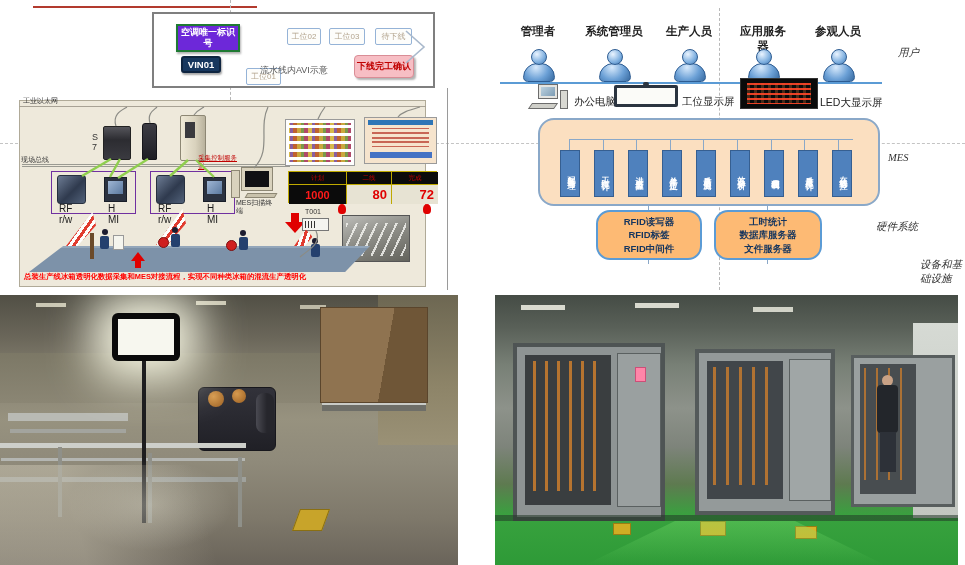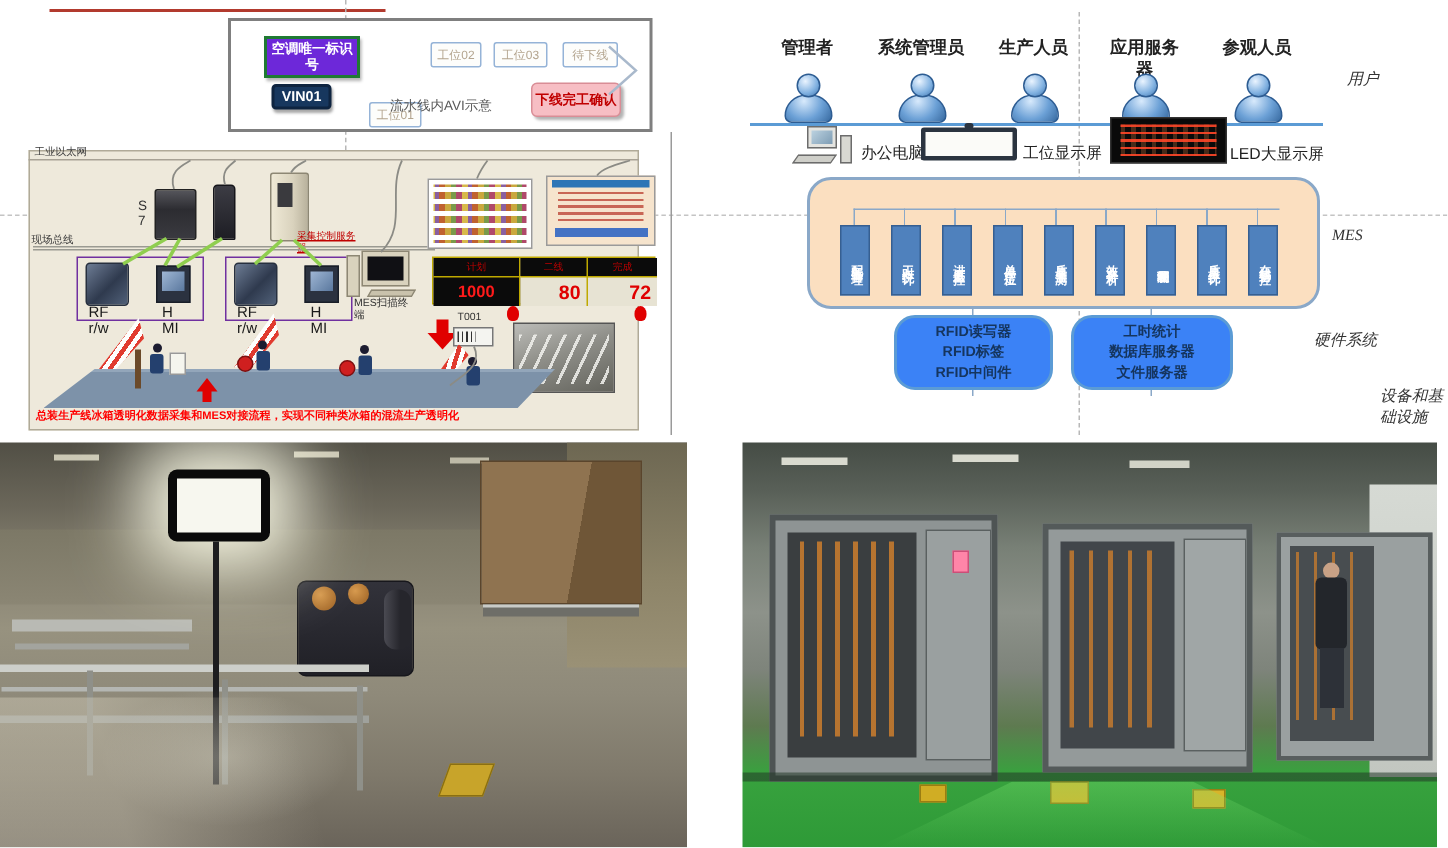--- a/index.html
+++ b/index.html
@@ -10,21 +10,21 @@
   .vtext{writing-mode:vertical-rl;text-orientation:upright;letter-spacing:2px;}
   .cone{background:repeating-linear-gradient(125deg,#e03226 0 3px,#fff 3px 6px);
         clip-path:polygon(88% 0,0 100%,38% 100%,100% 40%);opacity:.95;}
   .person{position:absolute;width:34px;height:33px;}
   .p-head{position:absolute;left:10px;top:0;width:14px;height:14px;border-radius:50%;
           background:radial-gradient(circle at 35% 30%,#eaf4ff,#7fb0e0 60%,#3f74ad);border:1px solid #2d5c92;}
   .p-body{position:absolute;left:2px;bottom:0;width:30px;height:17px;border-radius:15px 15px 5px 5px;
           background:radial-gradient(circle at 40% 20%,#d8eafc,#6ba0d6 55%,#37699f);border:1px solid #2d5c92;}
   .module{background:#4f81bd;border:1px solid #365f91;color:#fff;font-size:8px;font-weight:bold;
           display:flex;align-items:center;justify-content:center;}
-  .hwbox{background:#3b82f6;border:2px solid #5b9bd5;border-radius:14px;color:#15355e;
+  .hwbox{background:#fdba74;border:2px solid #5b9bd5;border-radius:14px;color:#15355e;
          font-size:9.5px;font-weight:bold;display:flex;flex-direction:column;align-items:center;justify-content:center;line-height:1.4;}
   .sidelbl{font-style:italic;font-size:10.5px;color:#333;font-family:"Liberation Serif","DejaVu Serif",serif;}
   .station{background:#fdfdfb;border:1.5px solid #95b3d7;border-radius:2px;color:#b3a48e;font-size:8px;}
   .wk-head{position:absolute;width:6px;height:6px;border-radius:50%;background:#1c1c30;}
   .wk-body{position:absolute;width:9px;height:13px;background:#24406e;border-radius:2px;}
   .wk-red{position:absolute;width:9px;height:9px;border-radius:50%;background:#cf1f1f;border:1px solid #7d1010;}
 </style>
 </head>
 <body>
 

